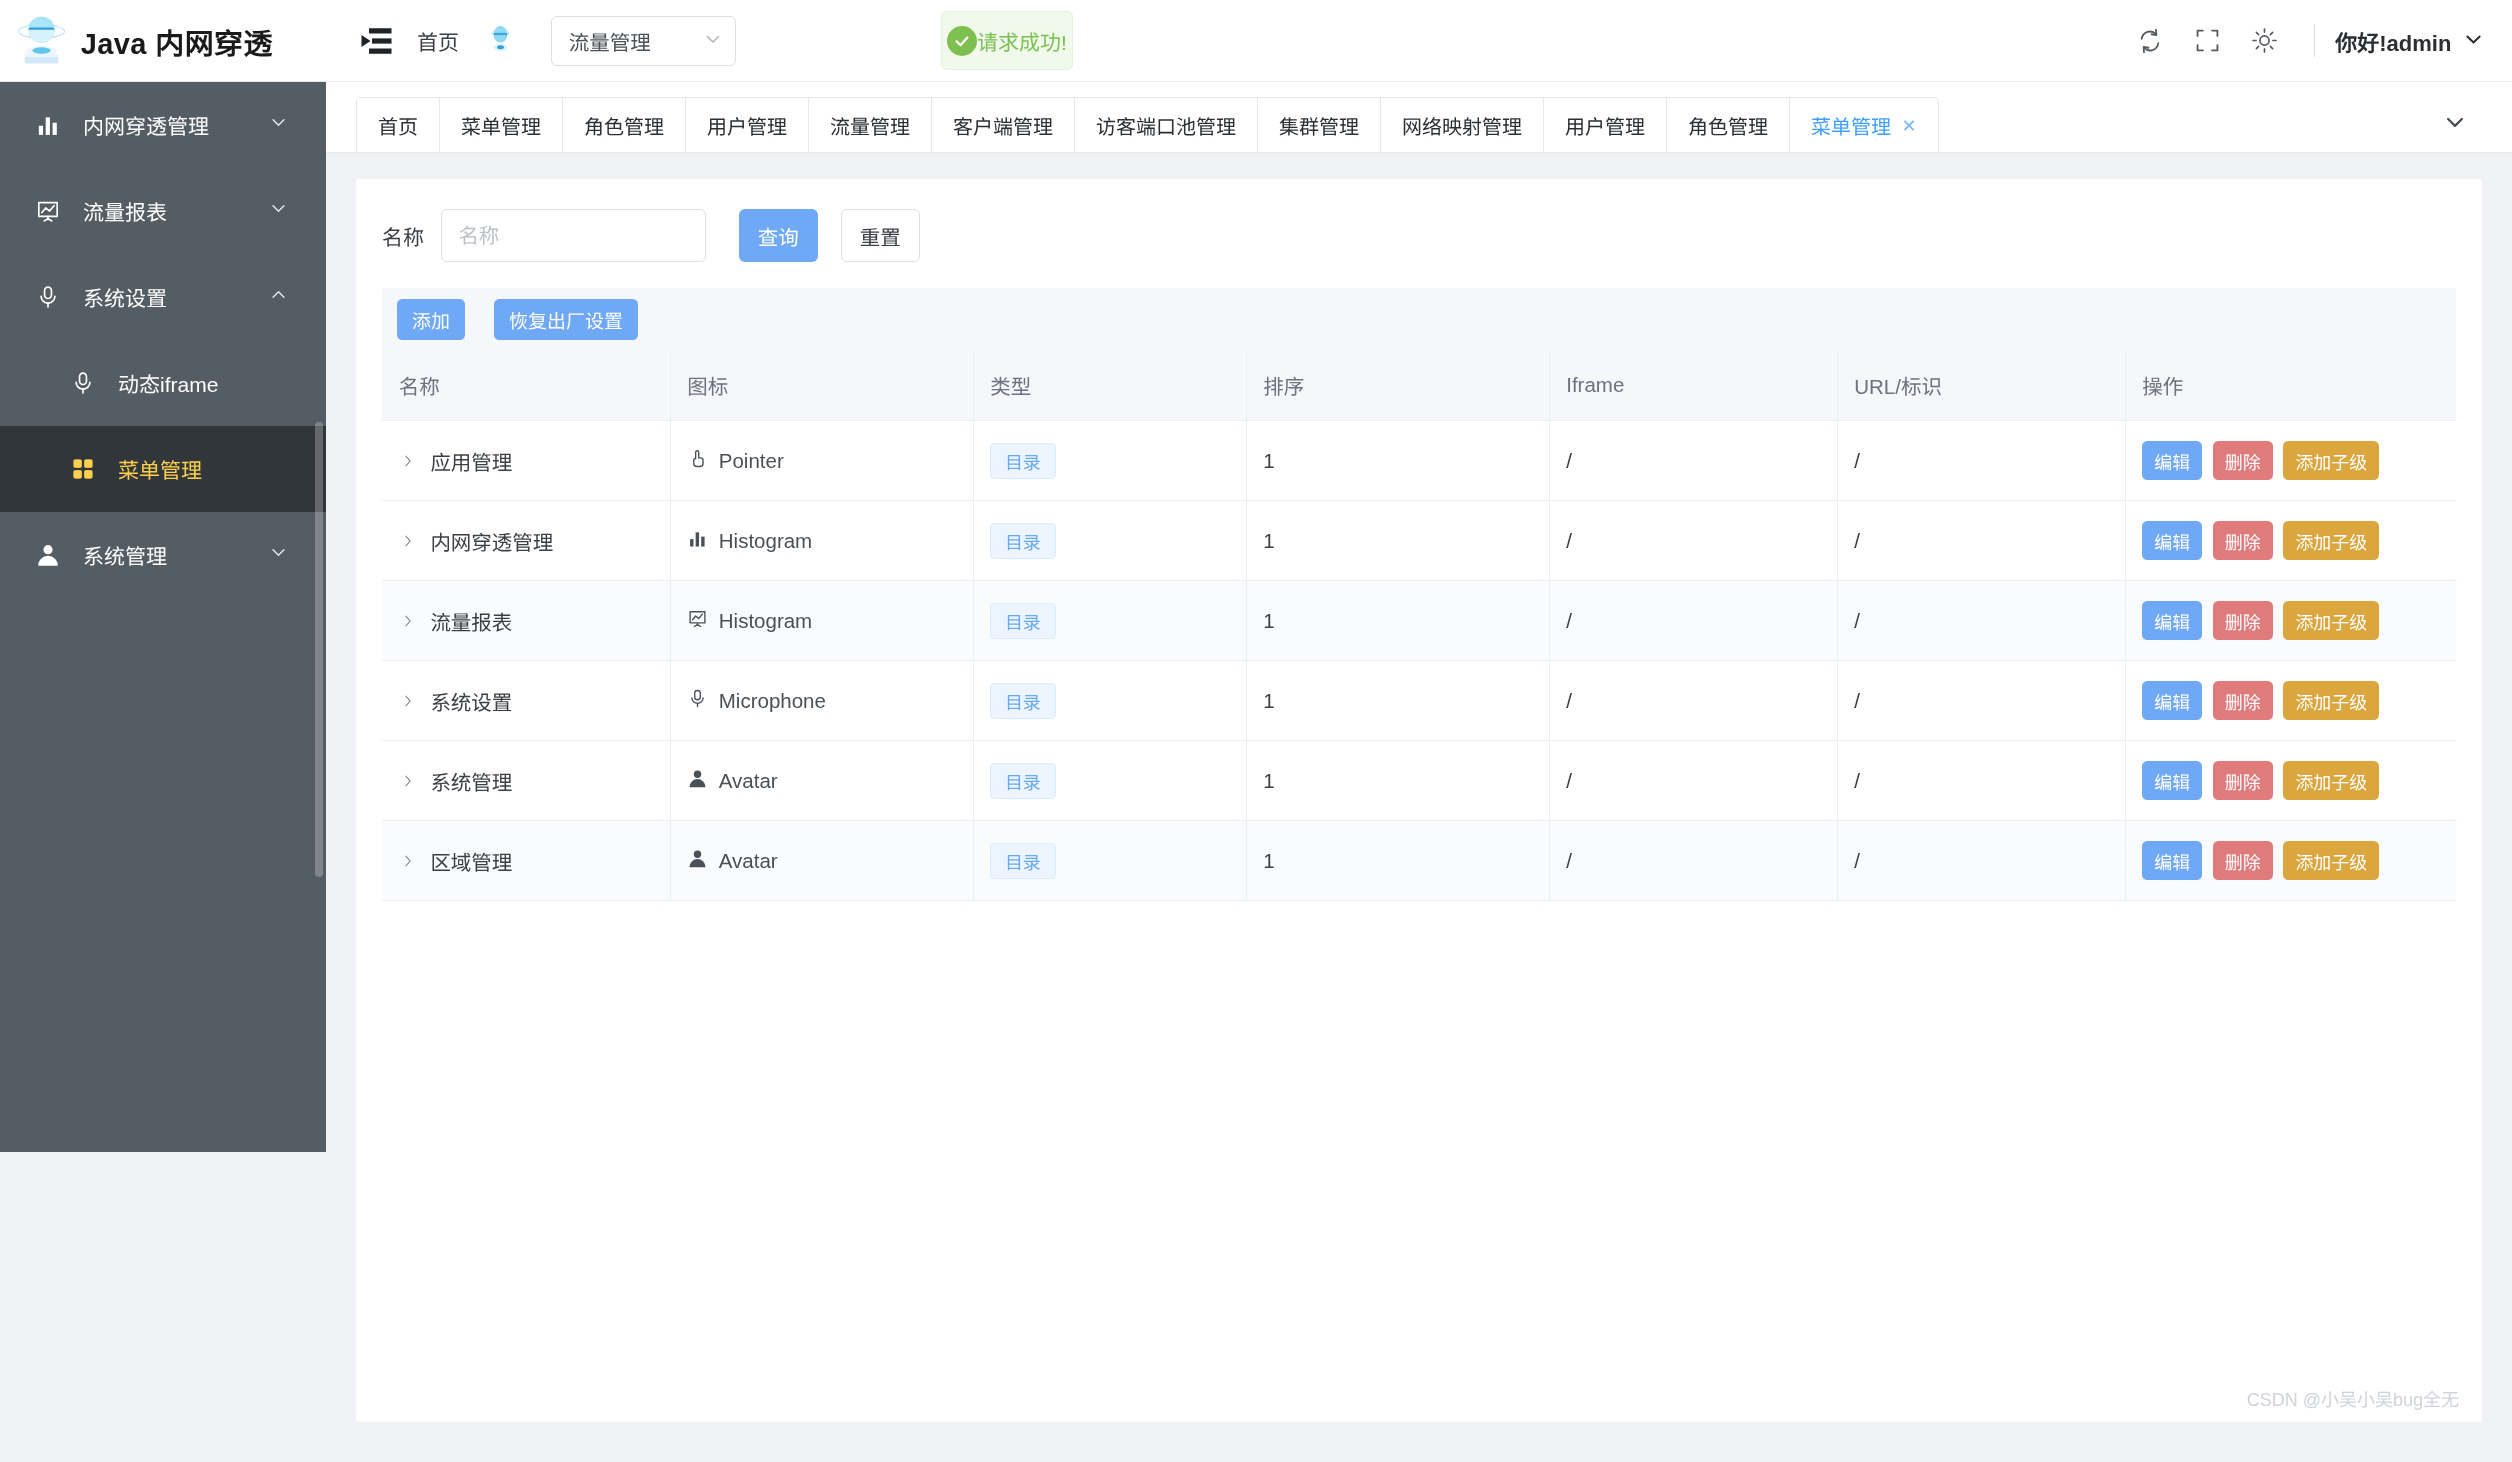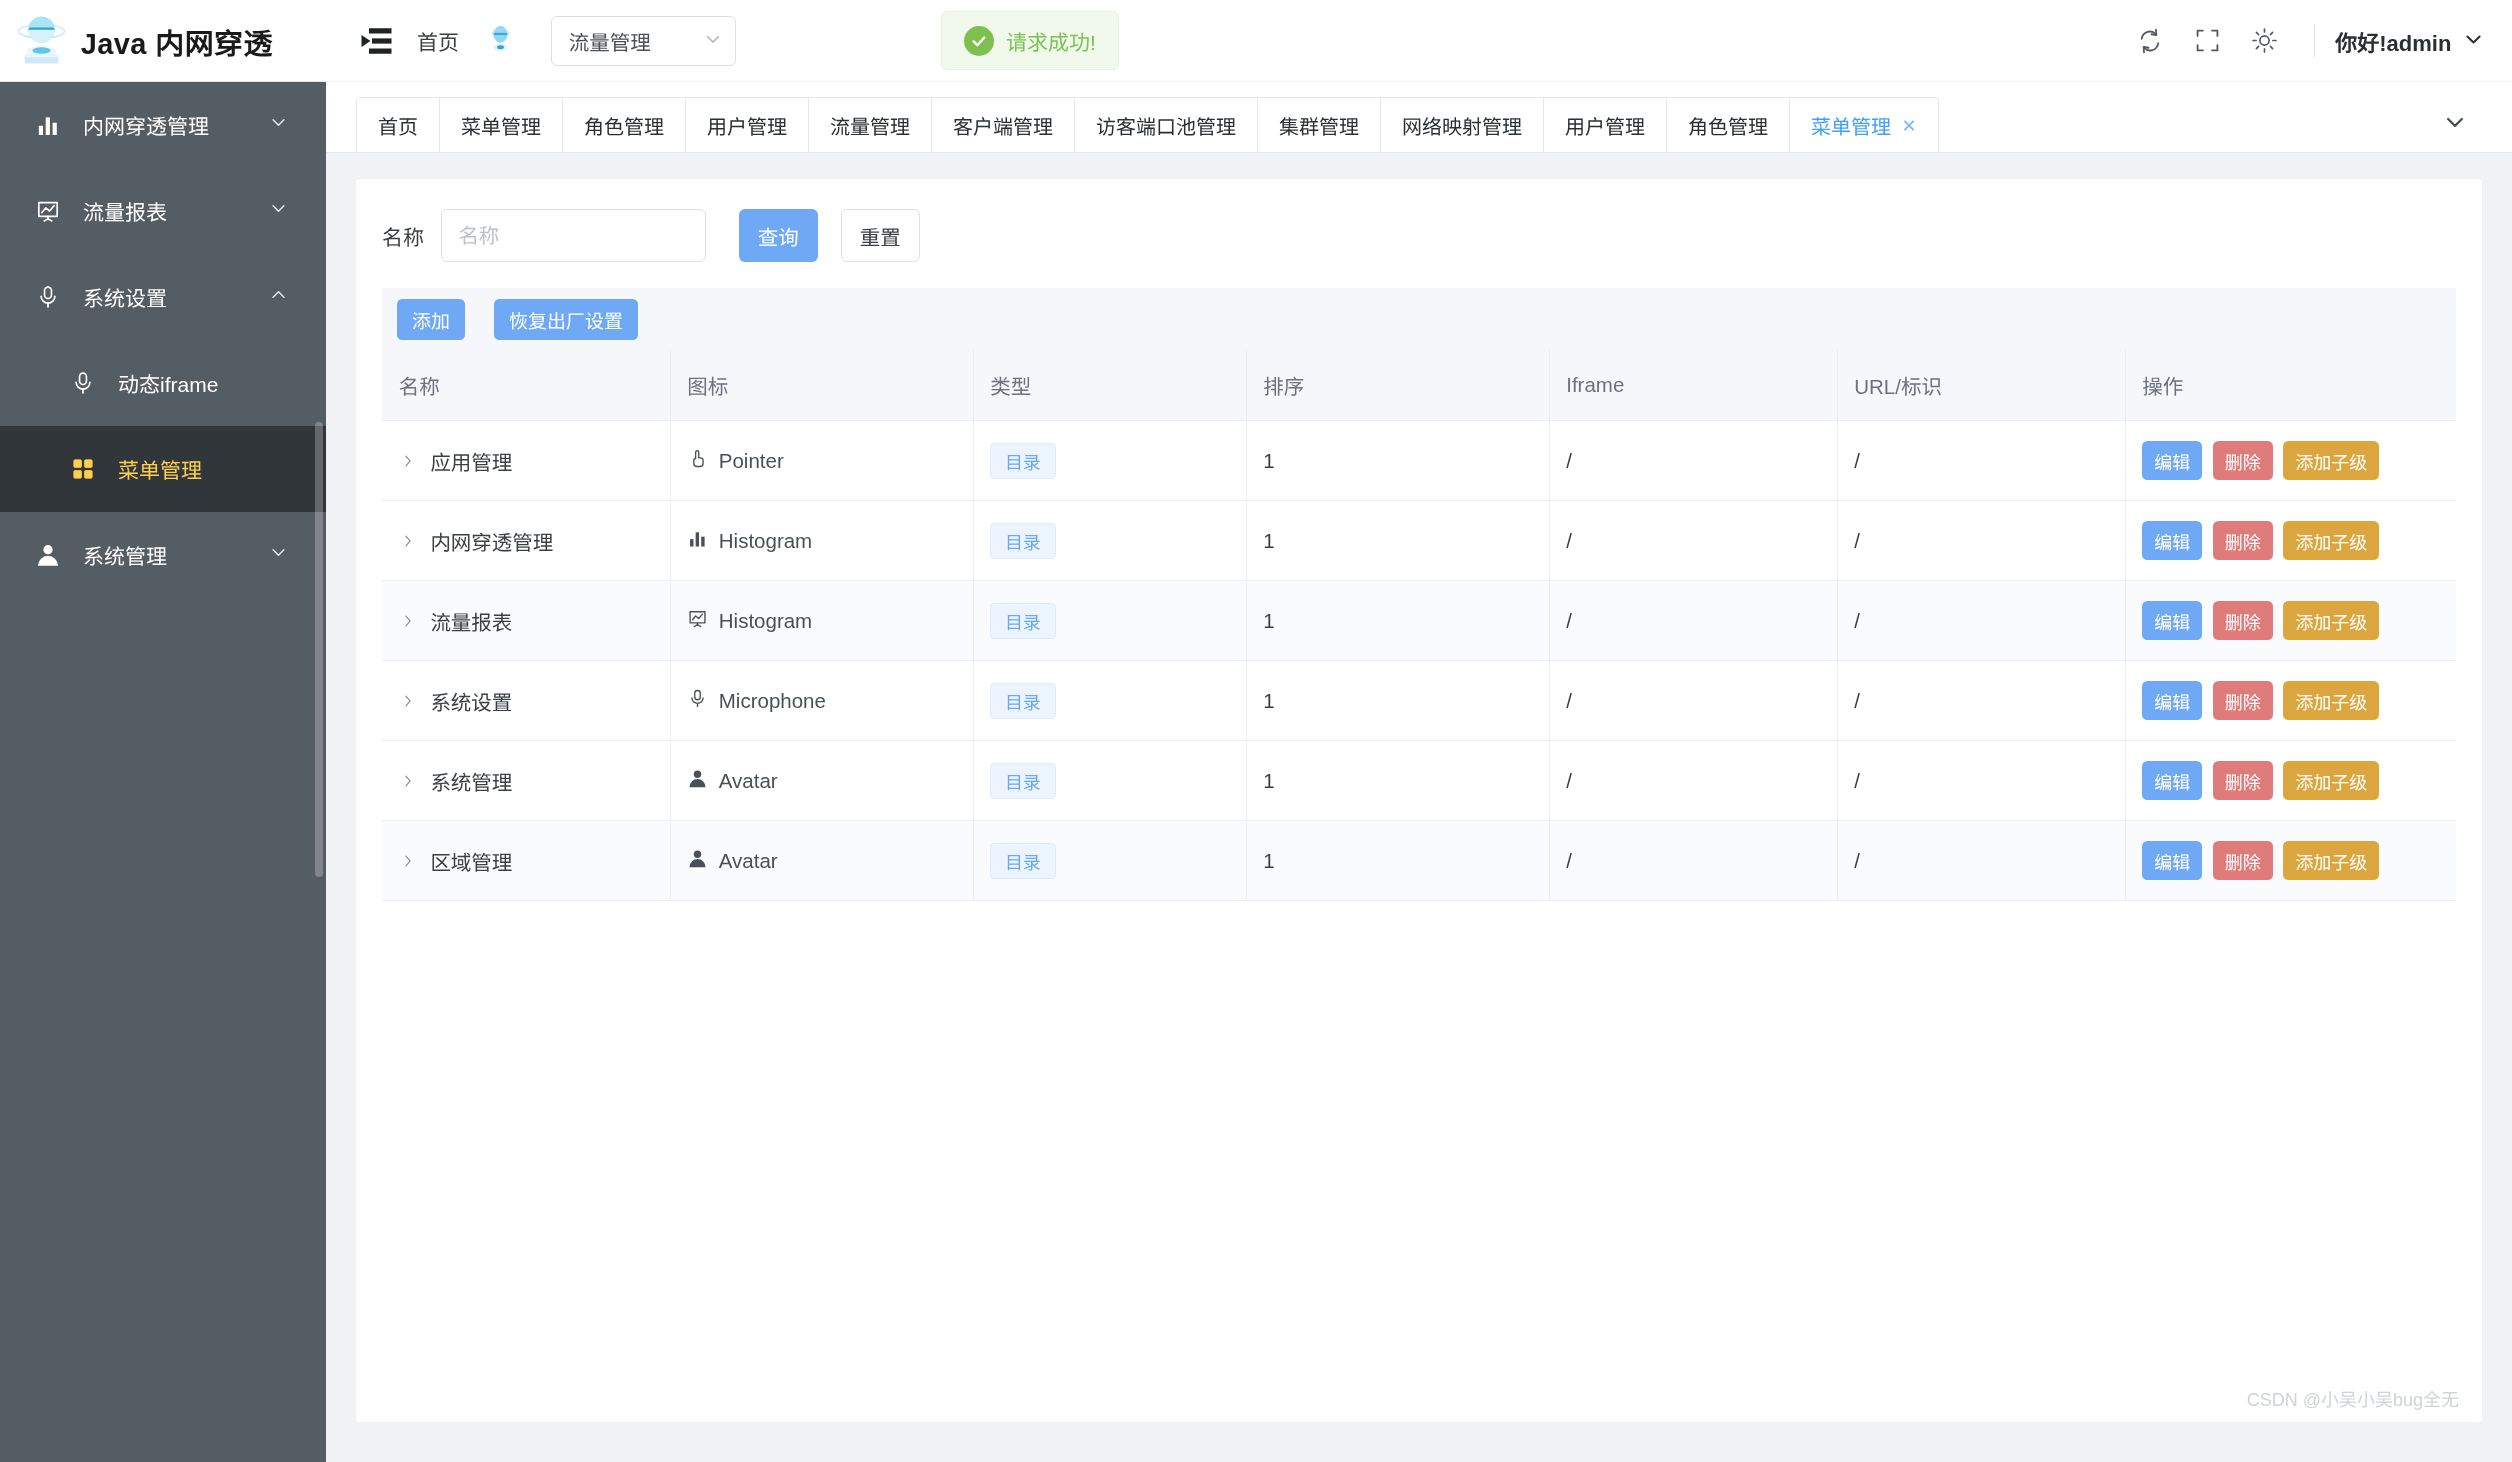--- a/index.html
+++ b/index.html
@@ -18,21 +18,21 @@
   }
 
   
   .sidebar {
     width: 326px;
     flex: 0 0 326px;
     background: #545c64;
     display: flex;
     flex-direction: column;
     position: relative;
-    height: 1462px;
+    height: 1152px;
   }
   .brand {
     height: 82px;
     flex: 0 0 82px;
     background: #ffffff;
     display: flex;
     align-items: center;
     padding-left: 13.7px;
     gap: 12px;
     border-bottom: 0.8px solid #e8e8e8;
@@ -108,22 +108,21 @@
     cursor: pointer;
   }
   .zone-select .zs-text { flex: 1 1 auto; font-size: 20.5px; color: #4a5057; white-space: nowrap; }
   .alert-success {
     margin-left: 205px;
     background: #f0f9eb;
     border: 0.8px solid #e1f3d8;
     border-radius: 6px;
     height: 59px;
     display: flex; align-items: center;
-    gap: 12px;
-    padding: 0 22px;
+    padding: 0 5px;
   }
   .alert-success .ck {
     width: 30px; height: 30px; border-radius: 50%;
     background: #7ec050;
     display: flex; align-items: center; justify-content: center;
     flex: 0 0 30px;
   }
   .alert-success .msg { font-size: 21px; color: #7cc252; white-space: nowrap; }
 
   .nav-right { margin-left: auto; display: flex; align-items: center; gap: 0; }

